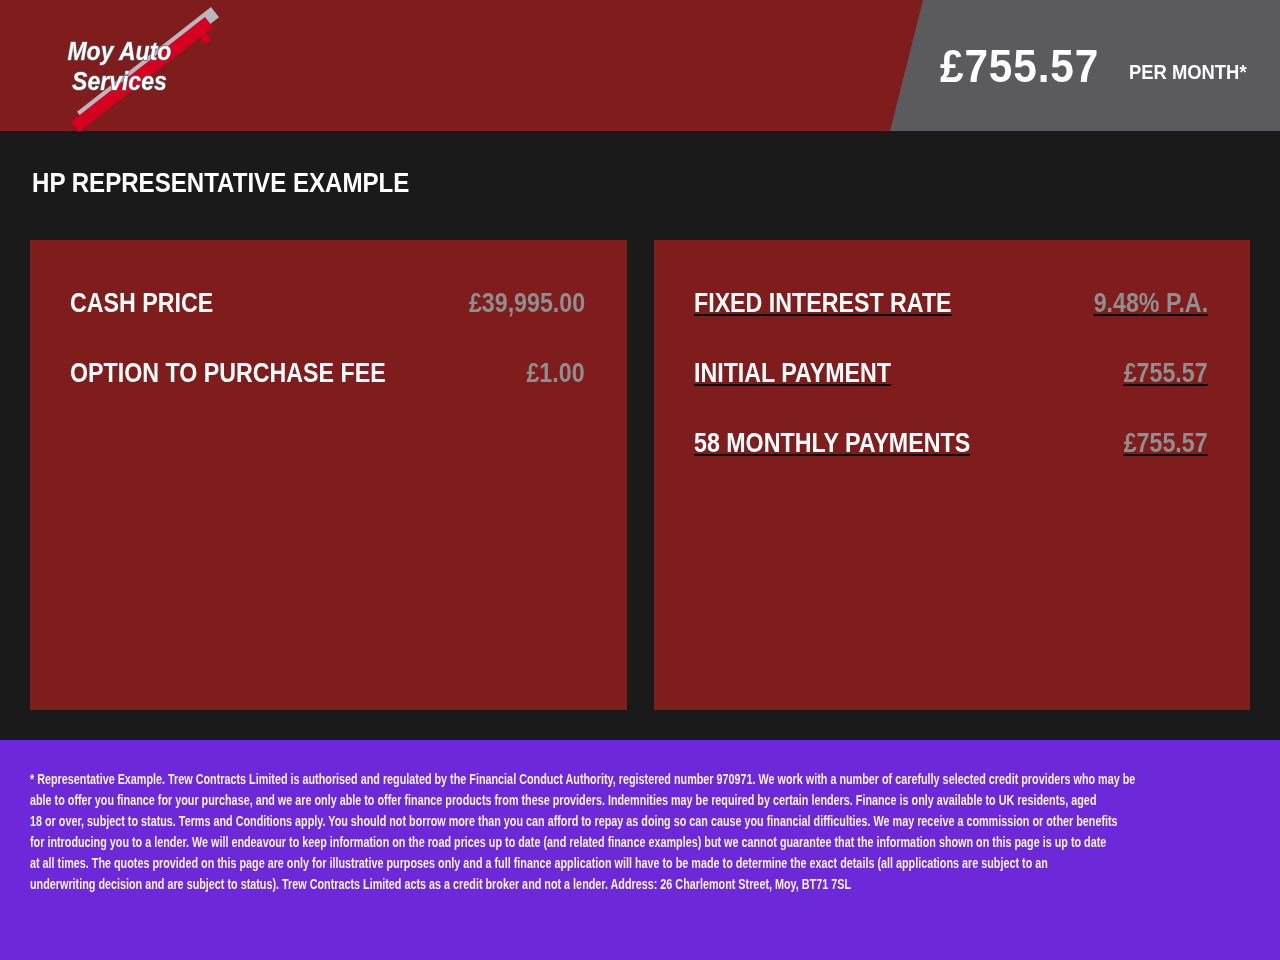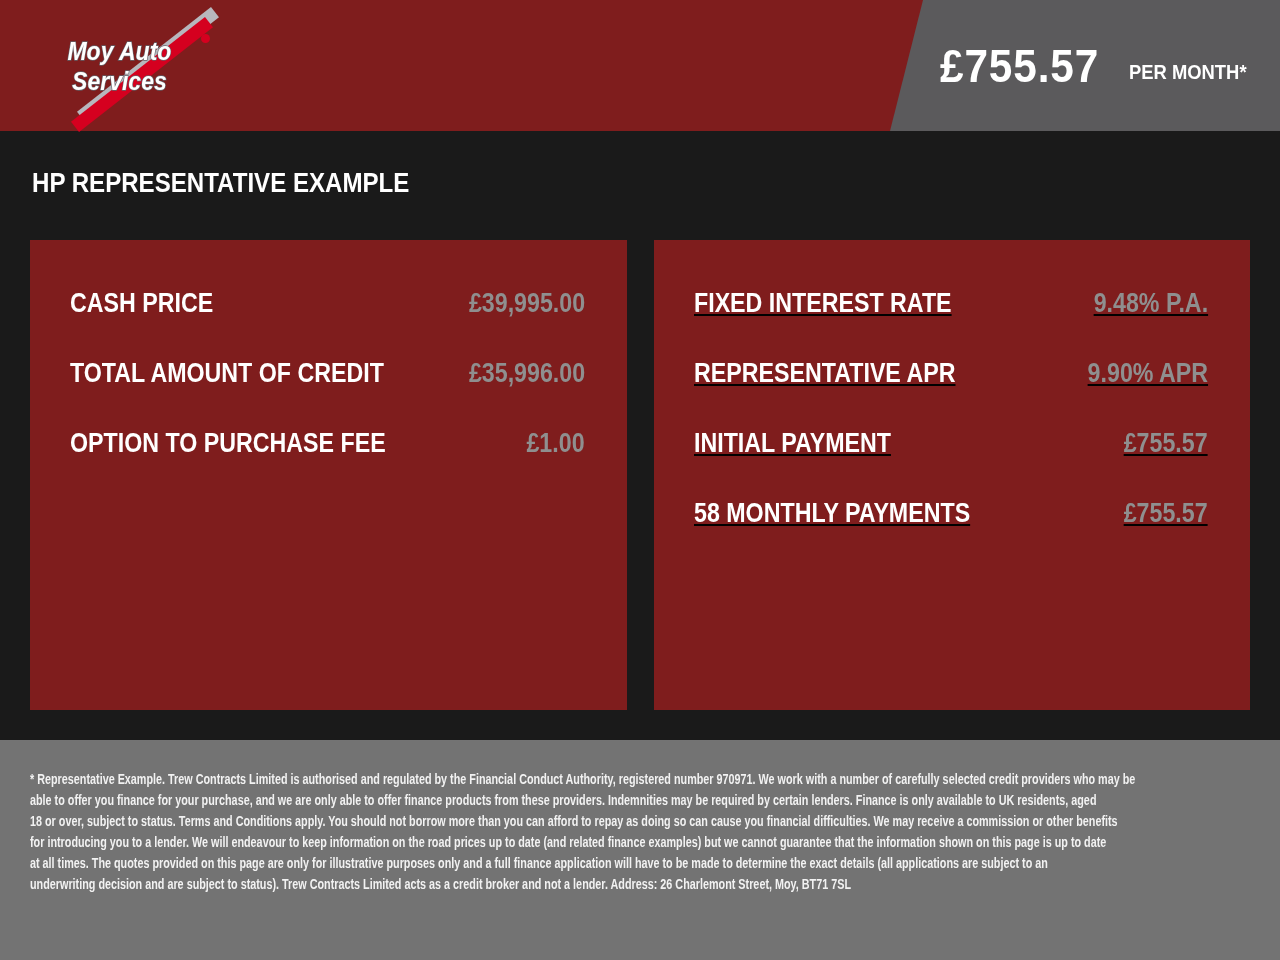--- a/index.html
+++ b/index.html
@@ -115,21 +115,21 @@
     color: #8f8f8f;
     font-size: 27px; font-weight: bold;
     transform: scaleX(0.86); transform-origin: 100% 50%;
     white-space: nowrap;
   }
 
   
   .footer {
     position: absolute; left: 0; top: 740px;
     width: 1280px; height: 220px;
-    background: #737373;
+    background: #6d28d9;
     padding: 28px 30px 0 30px;
   }
   .footer-line {
     color: #f2f2f2;
     font-size: 15px; font-weight: bold;
     line-height: 21px;
     transform: scaleX(0.72); transform-origin: 0 50%;
     white-space: nowrap;
   }
 </style>
@@ -155,37 +155,29 @@
 </div>
 
 <div class="page-heading">HP REPRESENTATIVE EXAMPLE</div>
 
 <div class="panel left">
   <div class="finance-row">
     <span class="finance-label">CASH PRICE</span>
     <span class="finance-value">£39,995.00</span>
   </div>
   <div class="finance-row">
-    <span class="finance-label">TOTAL AMOUNT OF CREDIT</span>
-    <span class="finance-value">£35,996.00</span>
-  </div>
-  <div class="finance-row">
     <span class="finance-label">OPTION TO PURCHASE FEE</span>
     <span class="finance-value">£1.00</span>
   </div>
 </div>
 
 <div class="panel right">
   <div class="finance-row">
     <span class="finance-label">FIXED INTEREST RATE</span>
     <span class="finance-value">9.48% P.A.</span>
-  </div>
-  <div class="finance-row">
-    <span class="finance-label">REPRESENTATIVE APR</span>
-    <span class="finance-value">9.90% APR</span>
   </div>
   <div class="finance-row">
     <span class="finance-label">INITIAL PAYMENT</span>
     <span class="finance-value">£755.57</span>
   </div>
   <div class="finance-row">
     <span class="finance-label">58 MONTHLY PAYMENTS</span>
     <span class="finance-value">£755.57</span>
   </div>
 </div>

